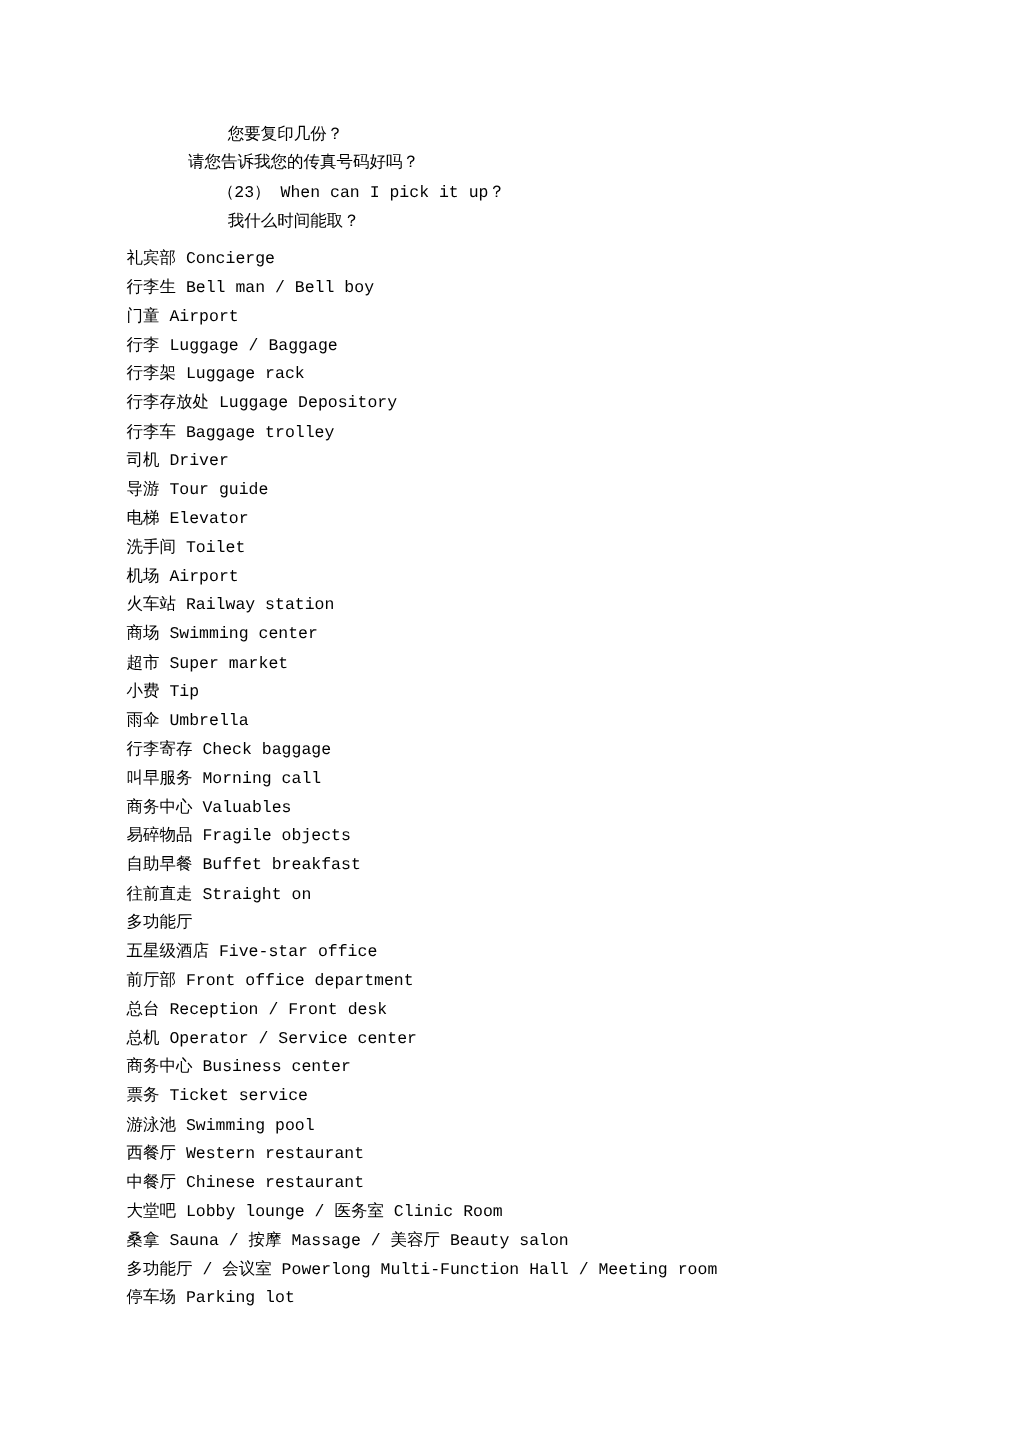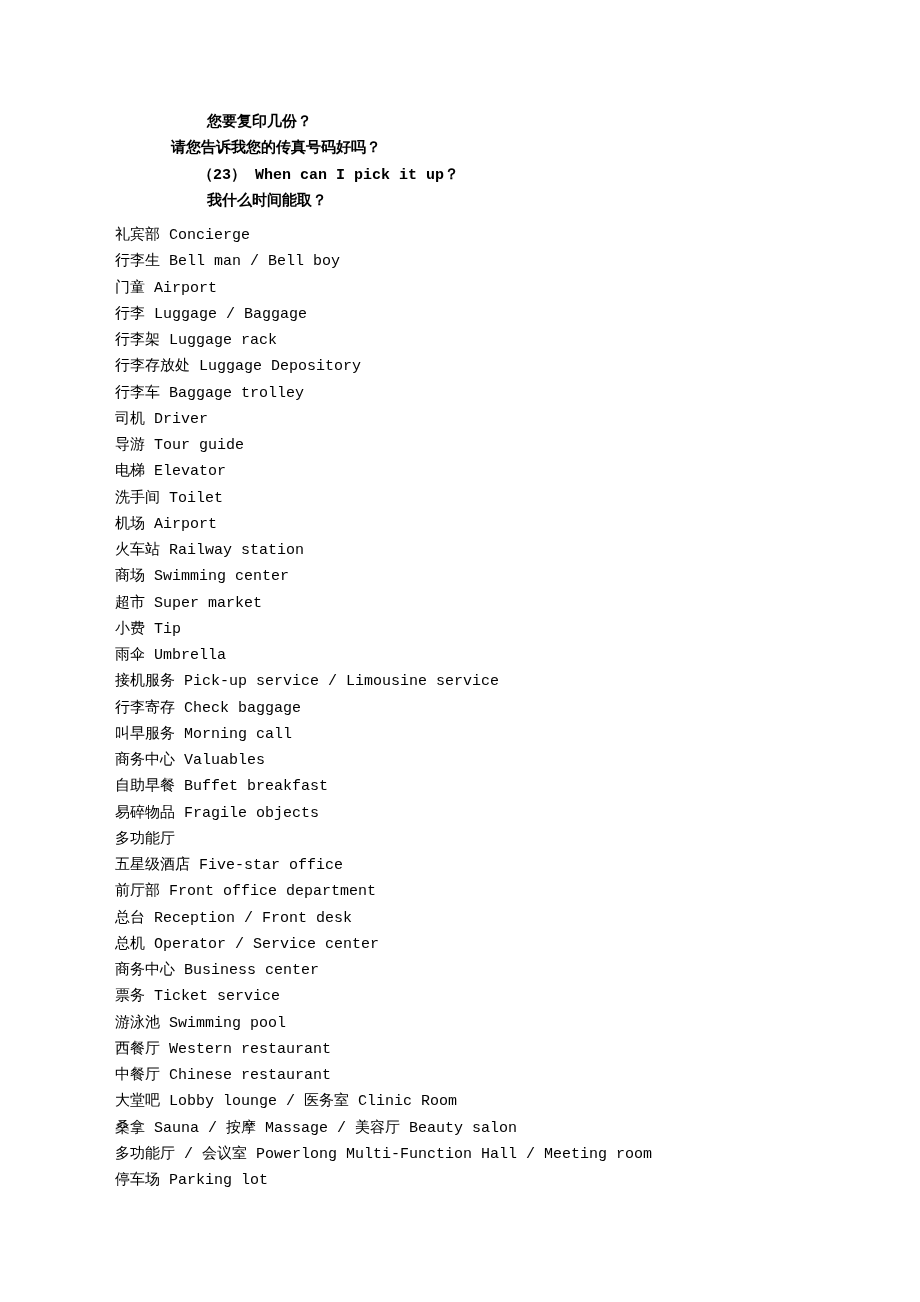--- a/index.html
+++ b/index.html
@@ -10,21 +10,20 @@
       font-size: 15px;
       color: #000;
       width: 920px;
       line-height: 1.75;
     }
     .page {
       padding: 110px 110px 90px 115px;
     }
     .indented {
       padding-left: 56px;
-      font-weight: bold;
     }
     .line {
       white-space: pre-wrap;
     }
     .spacer {
       height: 8px;
     }
   </style>
 </head>
 <body>
@@ -50,26 +49,26 @@
     <div class="line">司机 Driver</div>
     <div class="line">导游 Tour guide</div>
     <div class="line">电梯 Elevator</div>
     <div class="line">洗手间 Toilet</div>
     <div class="line">机场 Airport</div>
     <div class="line">火车站 Railway station</div>
     <div class="line">商场 Swimming center</div>
     <div class="line">超市 Super market</div>
     <div class="line">小费 Tip</div>
     <div class="line">雨伞 Umbrella</div>
-    <div class="line">接机服务 Pick-up service / Limousine service</div>
     <div class="line">行李寄存 Check baggage</div>
     <div class="line">叫早服务 Morning call</div>
     <div class="line">商务中心 Valuables</div>
+    <div class="line">易碎物品 Fragile objects</div>
     <div class="line">自助早餐 Buffet breakfast</div>
-    <div class="line">易碎物品 Fragile objects</div>
+    <div class="line">往前直走 Straight on</div>
     <div class="line">多功能厅</div>
     <div class="line">五星级酒店 Five-star office</div>
     <div class="line">前厅部 Front office department</div>
     <div class="line">总台 Reception / Front desk</div>
     <div class="line">总机 Operator / Service center</div>
     <div class="line">商务中心 Business center</div>
     <div class="line">票务 Ticket service</div>
     <div class="line">游泳池 Swimming pool</div>
     <div class="line">西餐厅 Western restaurant</div>
     <div class="line">中餐厅 Chinese restaurant</div>

